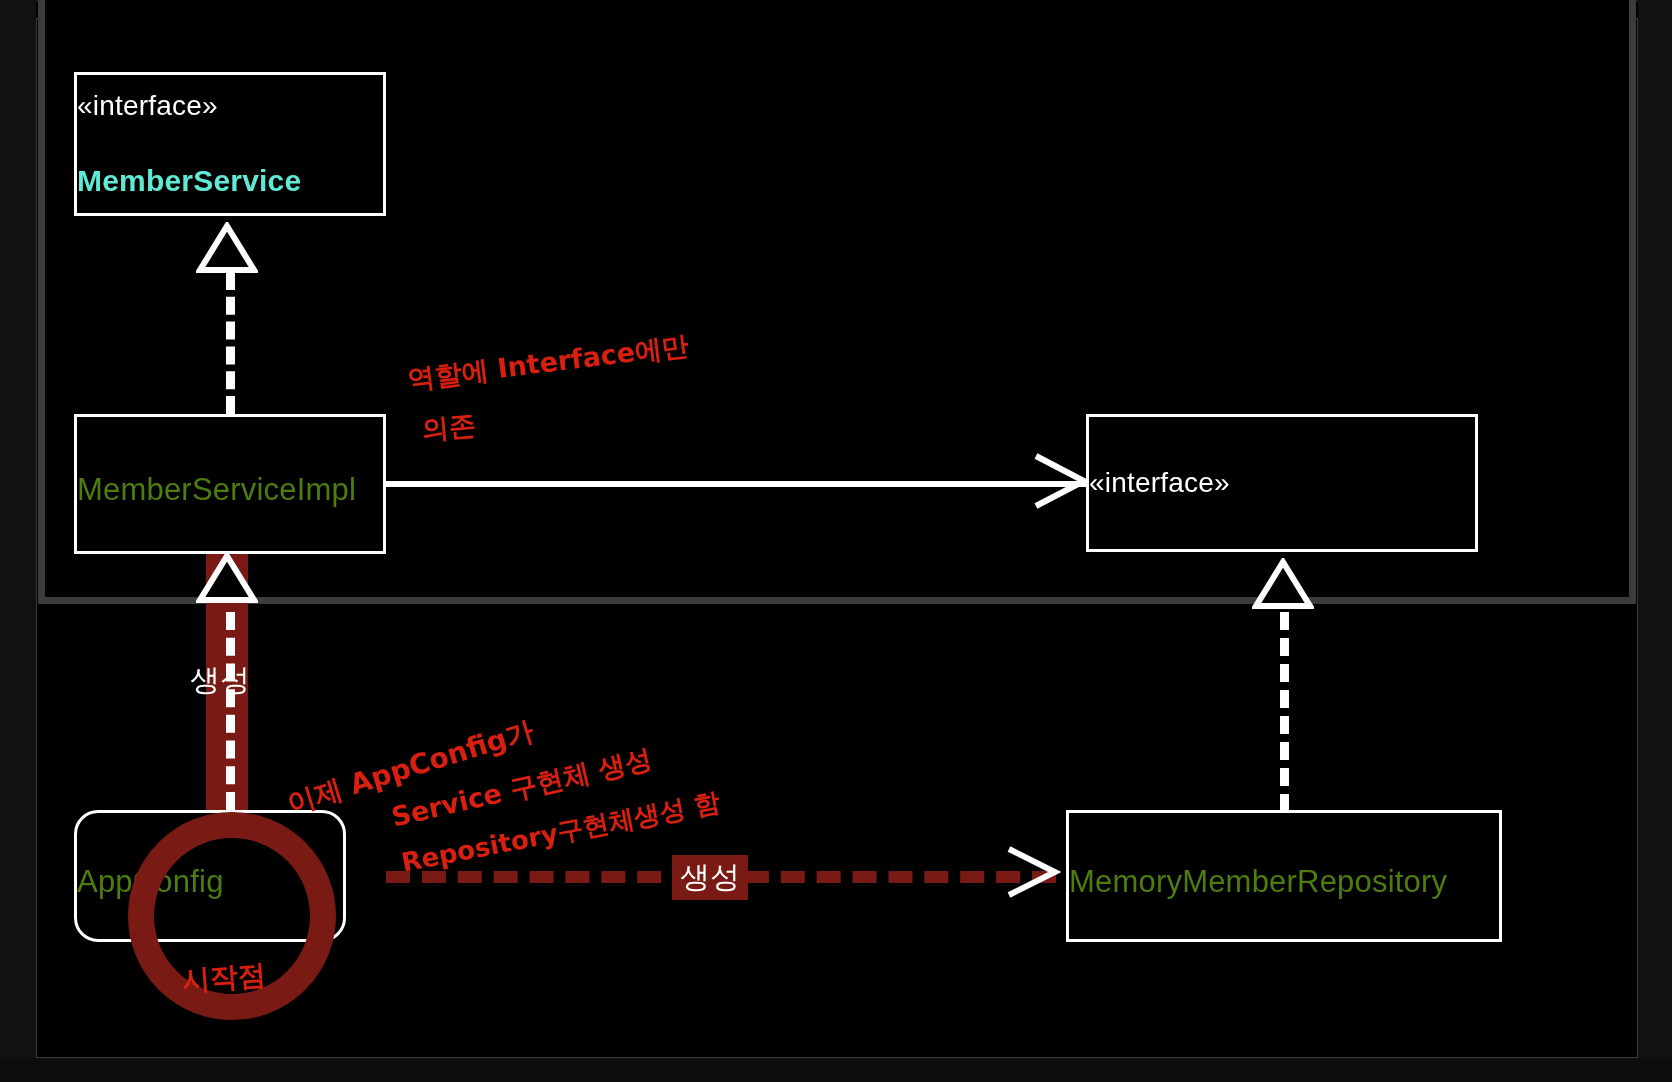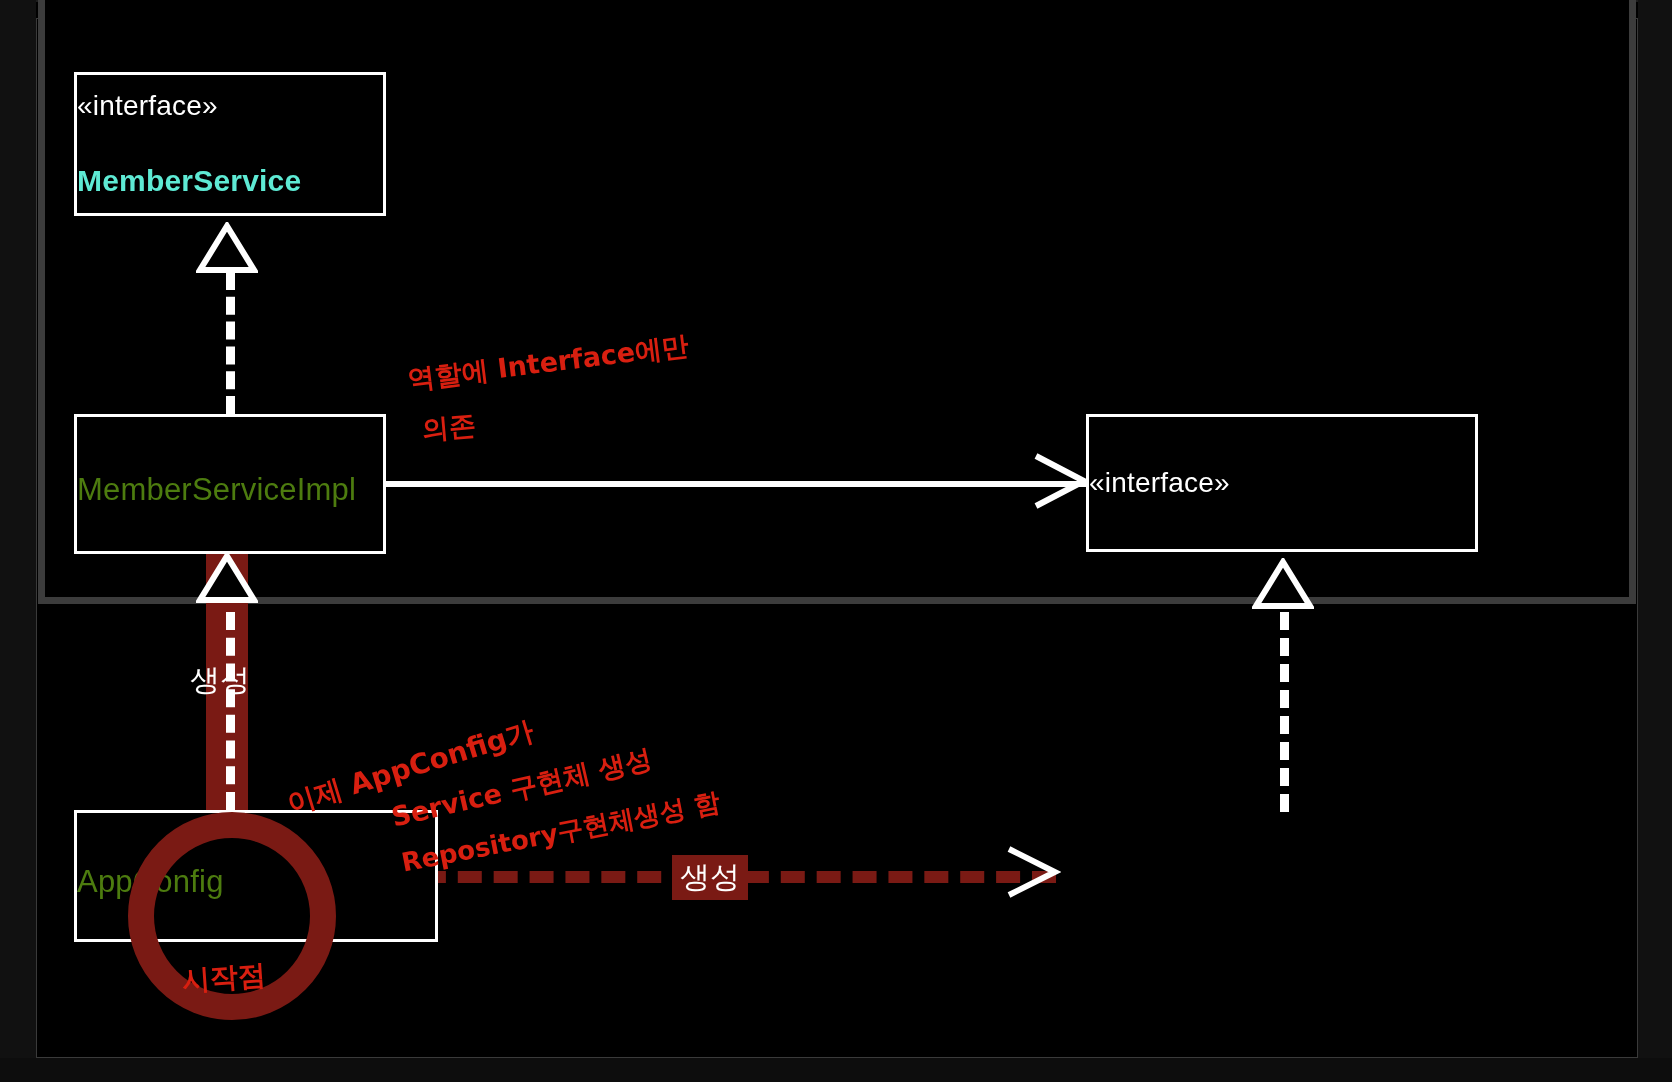--- a/index.html
+++ b/index.html
@@ -98,21 +98,21 @@
     font-size: 31px;
     font-weight: 400;
     color: #4d7c0f;
     letter-spacing: 0.2px;
     margin-top: 13px;
   }
 
   #box-member-service   { left: 74px;   top: 72px;  width: 312px; height: 144px; }
   #box-member-service-impl { left: 74px; top: 414px; width: 312px; height: 140px; }
   #box-member-repository { left: 1086px; top: 414px; width: 392px; height: 138px; }
-  #box-app-config       { left: 74px;   top: 810px; width: 364px; height: 132px; }
+  #box-app-config       { left: 74px;   top: 810px; width: 272px; height: 132px; border-radius: 24px; }
   #box-memory-member-repository { left: 1066px; top: 810px; width: 436px; height: 132px; }
 
   
   .conn { position: absolute; }
 
   
   #real-service-line {
     left: 226px; top: 272px;
     width: 0; height: 142px;
     border-left: 9px dashed #ffffff;
@@ -283,20 +283,23 @@
   </div>
 
   <div class="uml-box" id="box-member-repository">
     <div class="uml-stereotype">«interface»</div>
   </div>
 
   <div class="uml-box" id="box-app-config">
     <div class="uml-name-plain">AppConfig</div>
   </div>
 
+  <div class="uml-box" id="box-memory-member-repository">
+    <div class="uml-name-plain">MemoryMemberRepository</div>
+  </div>
 
   <div id="hl-circle"></div>
 
   <div class="handwriting" id="ann-interface">역할에 Interface에만</div>
   <div class="handwriting" id="ann-interface-2">의존</div>
 
   <div class="handwriting" id="ann-appconfig-1">이제 AppConfig가</div>
   <div class="handwriting" id="ann-appconfig-2">Service 구현체 생성</div>
   <div class="handwriting" id="ann-appconfig-3">Repository구현체생성 함</div>
 

